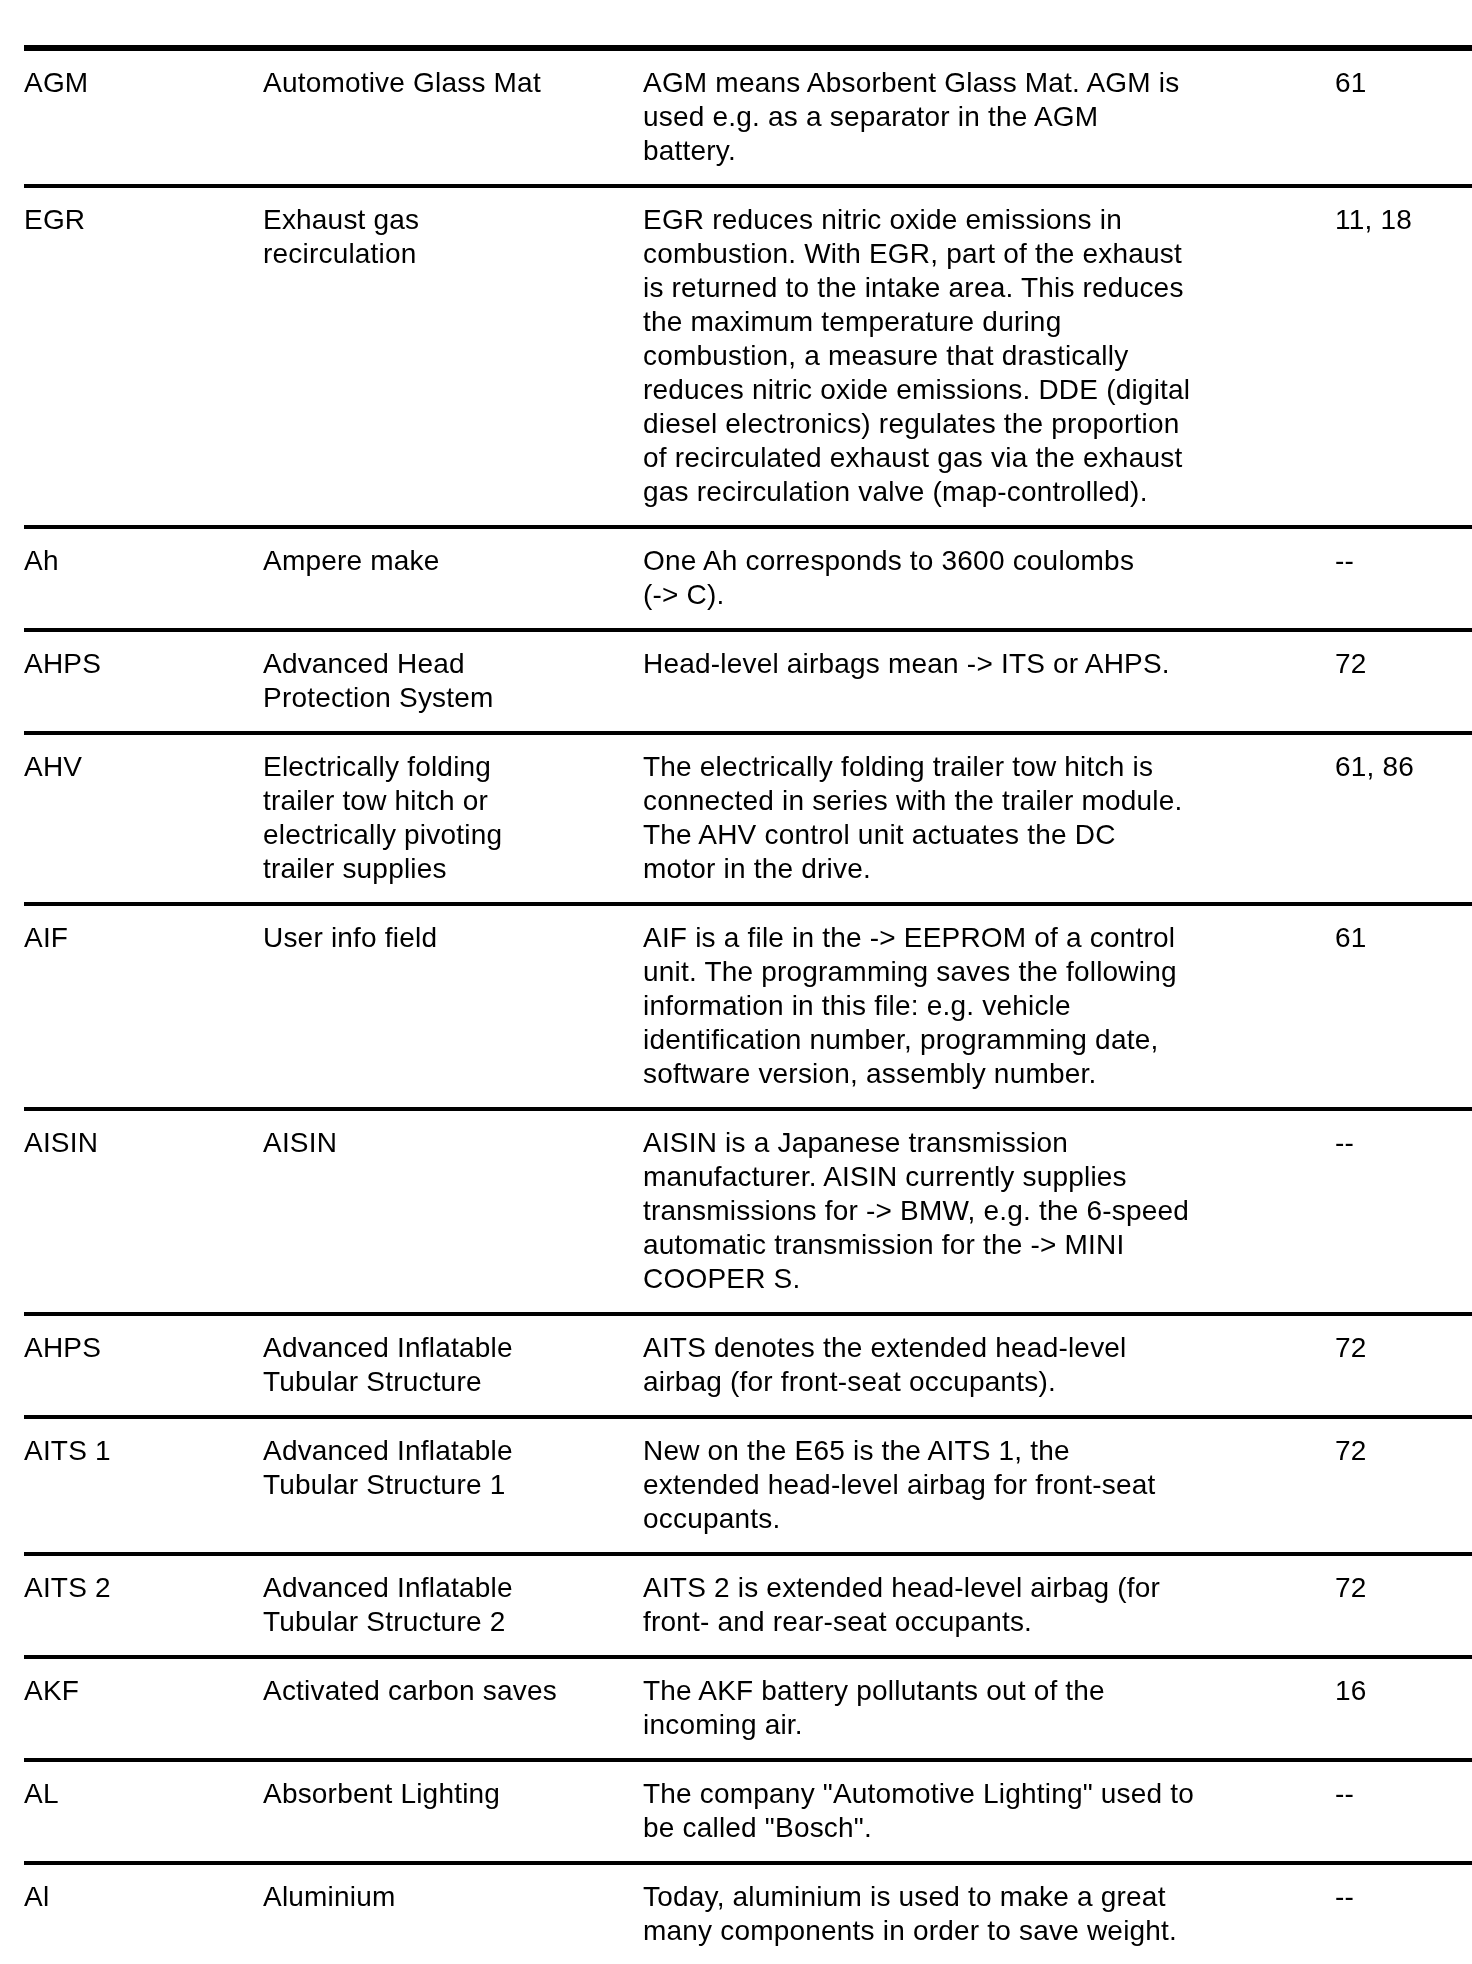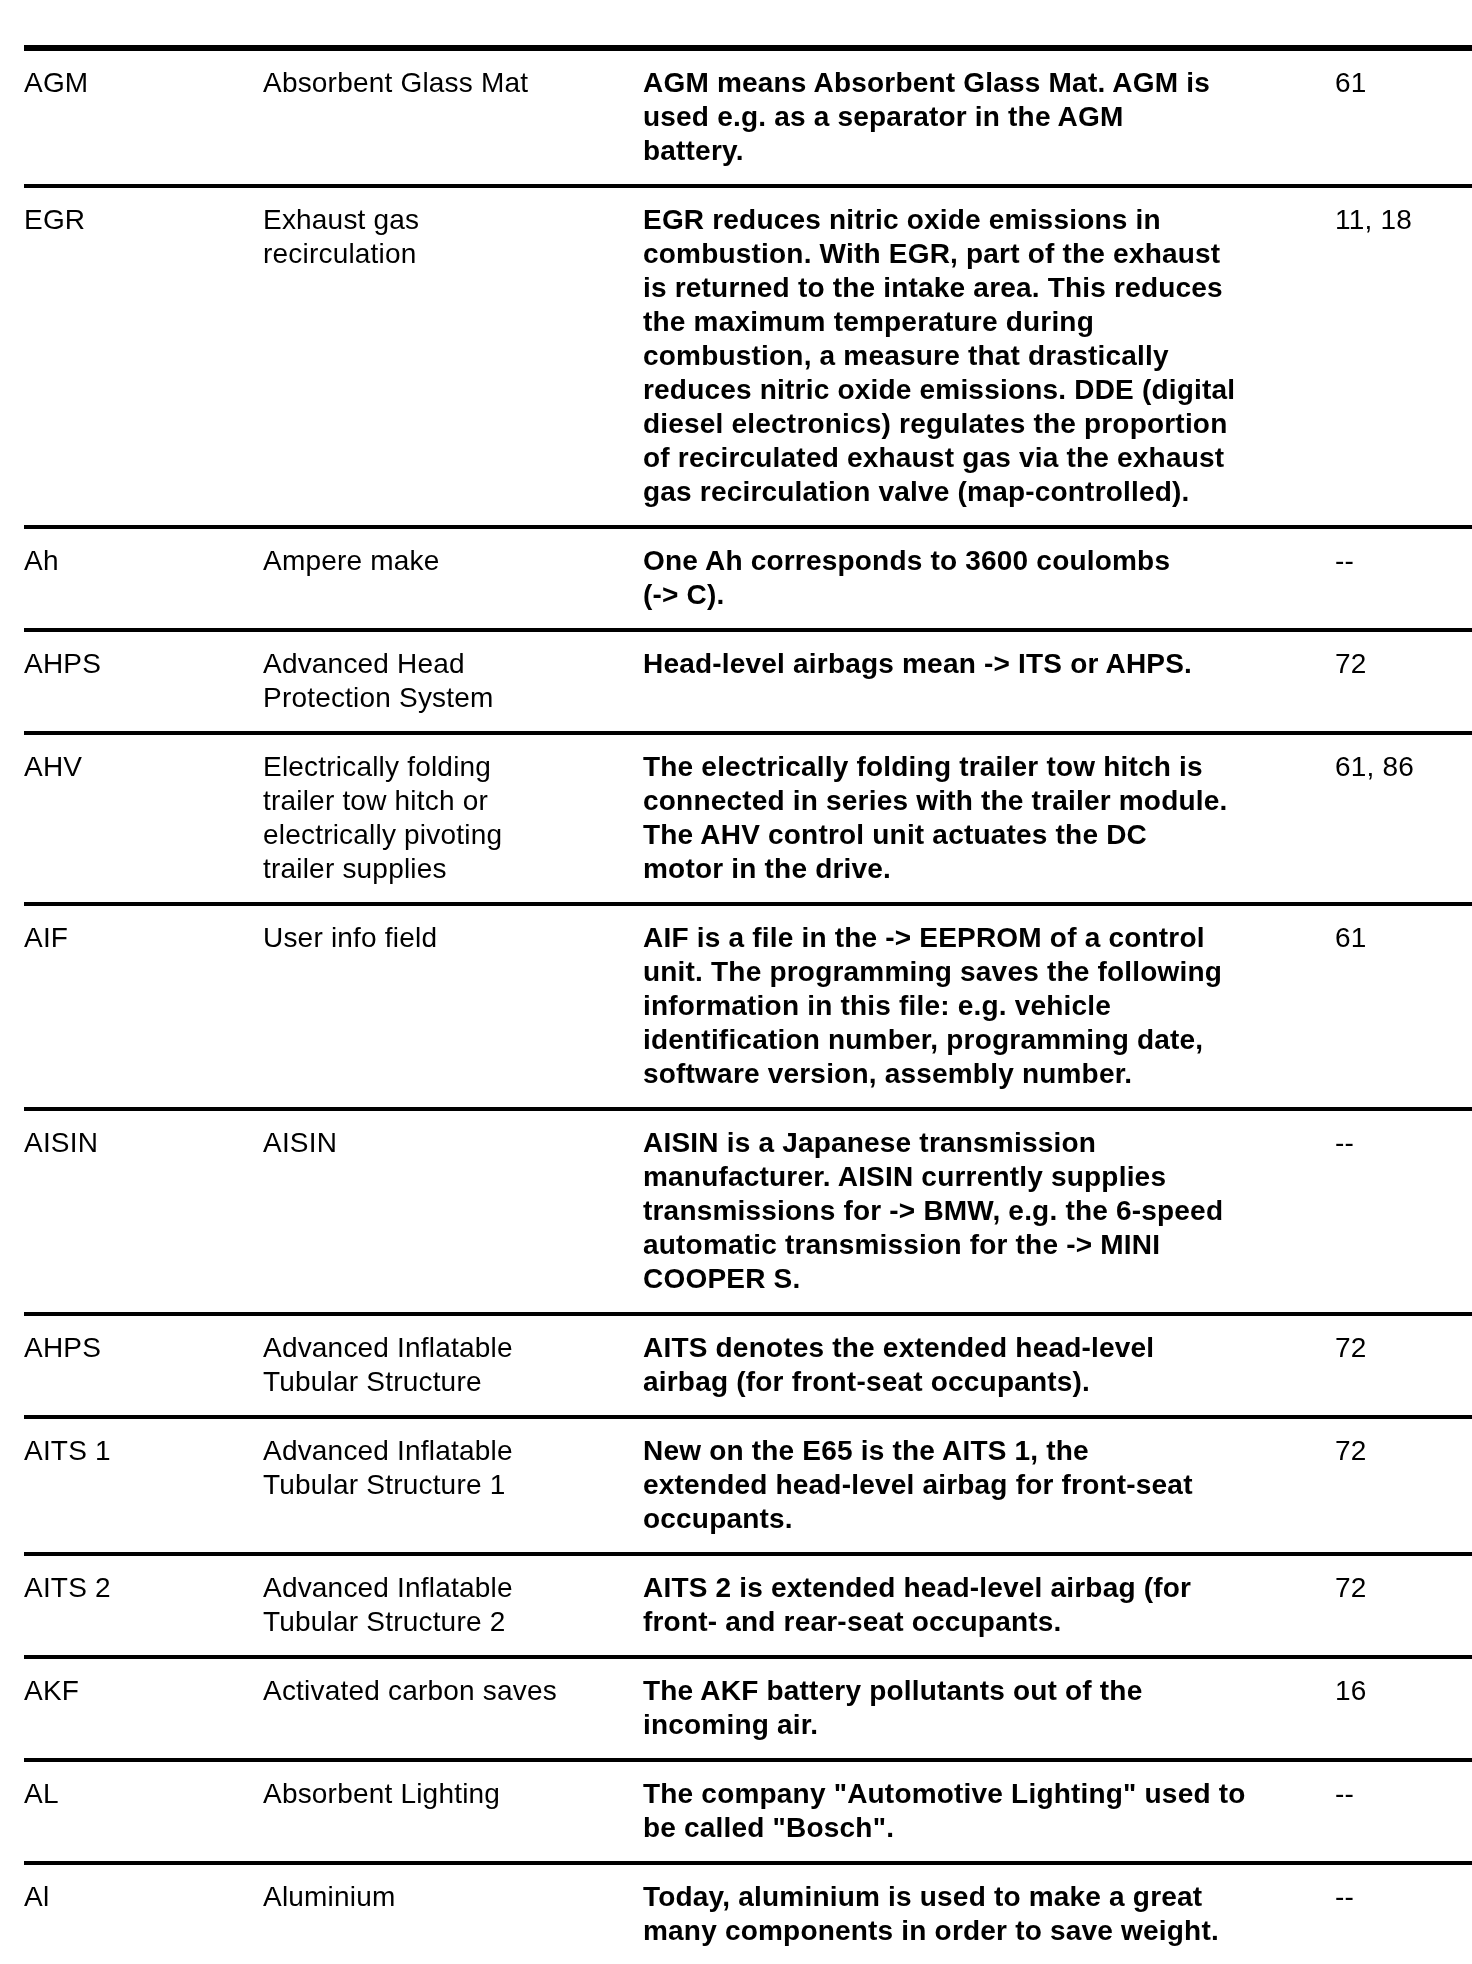--- a/index.html
+++ b/index.html
@@ -33,32 +33,32 @@
     vertical-align: top;
     font-size: 28px;
     line-height: 34px;
     letter-spacing: 0.2px;
     white-space: pre-line;
     padding: 15px 10px 16px 0;
     color: #000000;
   }
   td.c1 { width: 229px; padding-left: 14px; }
   td.c2 { width: 370px; }
-  td.c3 { width: 682px; font-weight: bold; }
+  td.c3 { width: 682px; }
   td.c4 { width: 139px; padding-right: 0; }
 </style>
 </head>
 <body>
 
 <div class="page">
   <table class="glossary">
     <tbody>
   <tr>
     <td class="c1">AGM</td>
-    <td class="c2">Absorbent Glass Mat</td>
+    <td class="c2">Automotive Glass Mat</td>
     <td class="c3">AGM means Absorbent Glass Mat. AGM is
 used e.g. as a separator in the AGM
 battery.</td>
     <td class="c4">61</td>
   </tr>
 
   <tr>
     <td class="c1">EGR</td>
     <td class="c2">Exhaust gas
 recirculation</td>

